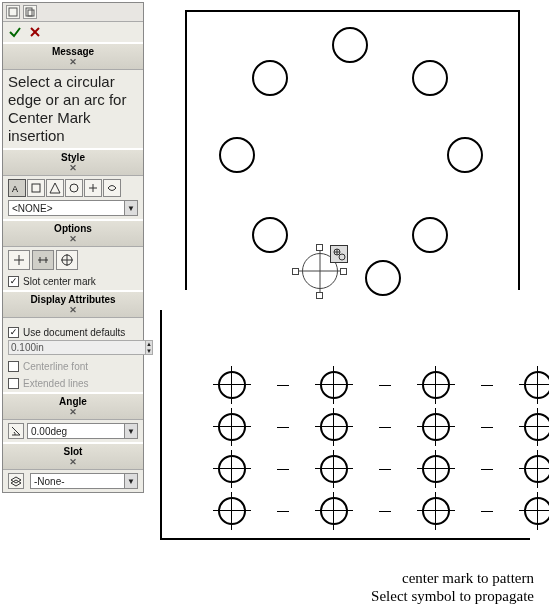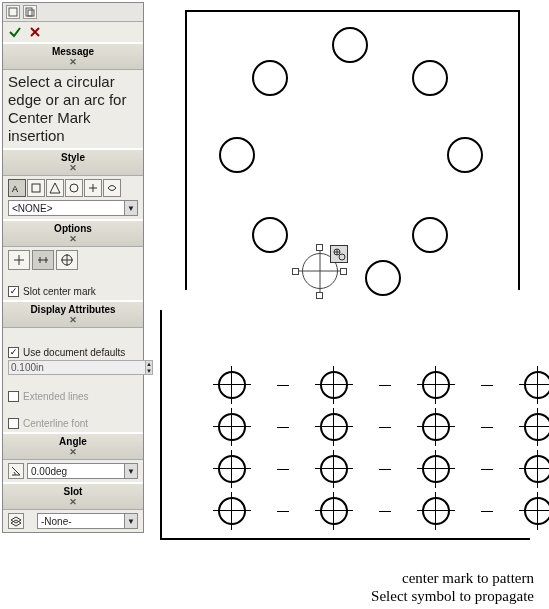--- a/index.html
+++ b/index.html
@@ -123,21 +123,21 @@
   .opticons {
     display:flex; gap:2px; margin-bottom:3px;
   }
   .optbtn {
     width:22px;height:20px; border:1px solid #888;
     background:#f5f4ef;
     display:flex;align-items:center;justify-content:center;
   }
   .optbtn.pressed { background:#d0cfc8; }
   .chkrow {
-    display:flex; align-items:center; gap:4px; margin-top:16px;
+    display:flex; align-items:center; gap:4px; margin-top:6px;
   }
   .chk {
     width:11px;height:11px; border:1px solid #555; background:#fff;
     display:flex; align-items:center; justify-content:center;
     font-size:9px; line-height:1;
   }
   .chk.checked::after { content:"✓"; color:#000; }
   .disabled { color:#999; }
   .spinfield {
     display:flex; margin:2px 0;
@@ -151,21 +151,21 @@
     border:1px solid #aaa; border-left:none;
   }
   .spinfield .spin div { flex:1; font-size:6px;
     display:flex;align-items:center;justify-content:center;
     background:#ddd; }
   .anglerow { display:flex; align-items:center; gap:3px; }
   .angleicon {
     width:16px;height:16px; border:1px solid #888; background:#f5f4ef;
     display:flex;align-items:center;justify-content:center;
   }
-  .layerrow { display:flex; align-items:center; gap:13px; }
+  .layerrow { display:flex; align-items:center; gap:6px; }
   .layericon {
     width:16px;height:16px; border:1px solid #888; background:#f5f4ef;
     display:flex;align-items:center;justify-content:center;
   }
   
   .canvas {
     position:absolute;
     top: 10px; left: 160px;
     right: 5px;
     bottom: 50px;
@@ -377,25 +377,25 @@
       </div>
       <div class="spinfield">
         <input disabled="" value="0.100in" style="">
         <div class="spin">
             <div>▲</div>
             <div>▼</div>
           </div>
       </div>
       <div class="chkrow disabled">
         <span class="chk"></span>
-        <span>Extended lines</span>
+        <span>Centerline font</span>
       </div>
       <div class="chkrow disabled">
         <span class="chk"></span>
-        <span>Centerline font</span>
+        <span>Extended lines</span>
       </div>
     </div>
   </div>
 
   <div class="section">
     <div class="sechead">
       <span>Angle</span>
       <span class="collapse">✕</span>
     </div>
     <div class="secbody">

